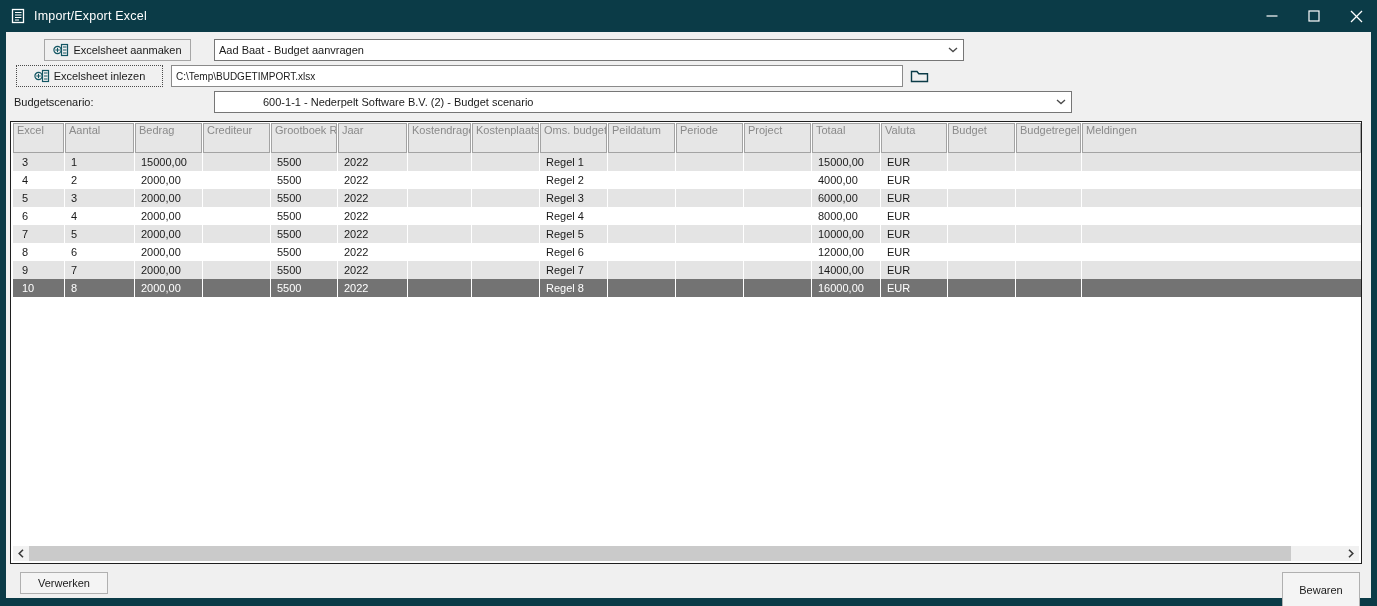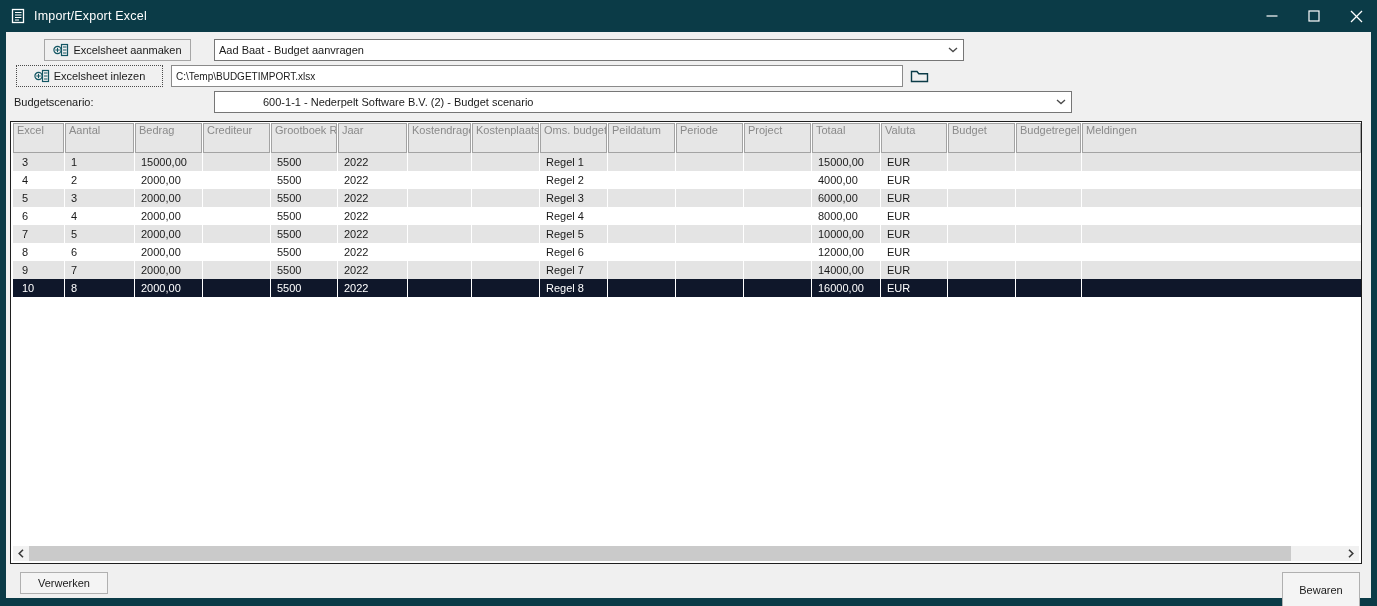--- a/index.html
+++ b/index.html
@@ -105,21 +105,21 @@
   }
   table.data-grid td {
     height: 18px;
     font-size: 11px;
     padding: 0 0 0 6px;
     white-space: nowrap; overflow: hidden;
     background: #ffffff;
   }
   table.data-grid td:first-child { padding-left: 9px; }
   tr.stripe td { background: #e4e4e4; }
-  tr.selected td { background: #0f172a; color: #ffffff; margin-top: 24px; }
+  tr.selected td { background: #737373; color: #ffffff; margin-top: 24px; }
 
   
   .hscroll {
     position: absolute; left: 2px; right: 2px; bottom: 2px; height: 15px;
     background: #f1f1f1;
     display: flex; align-items: stretch;
   }
   .hscroll .scroll-arrow {
     width: 16px; display: flex; align-items: center; justify-content: center;
     background: #f1f1f1;

